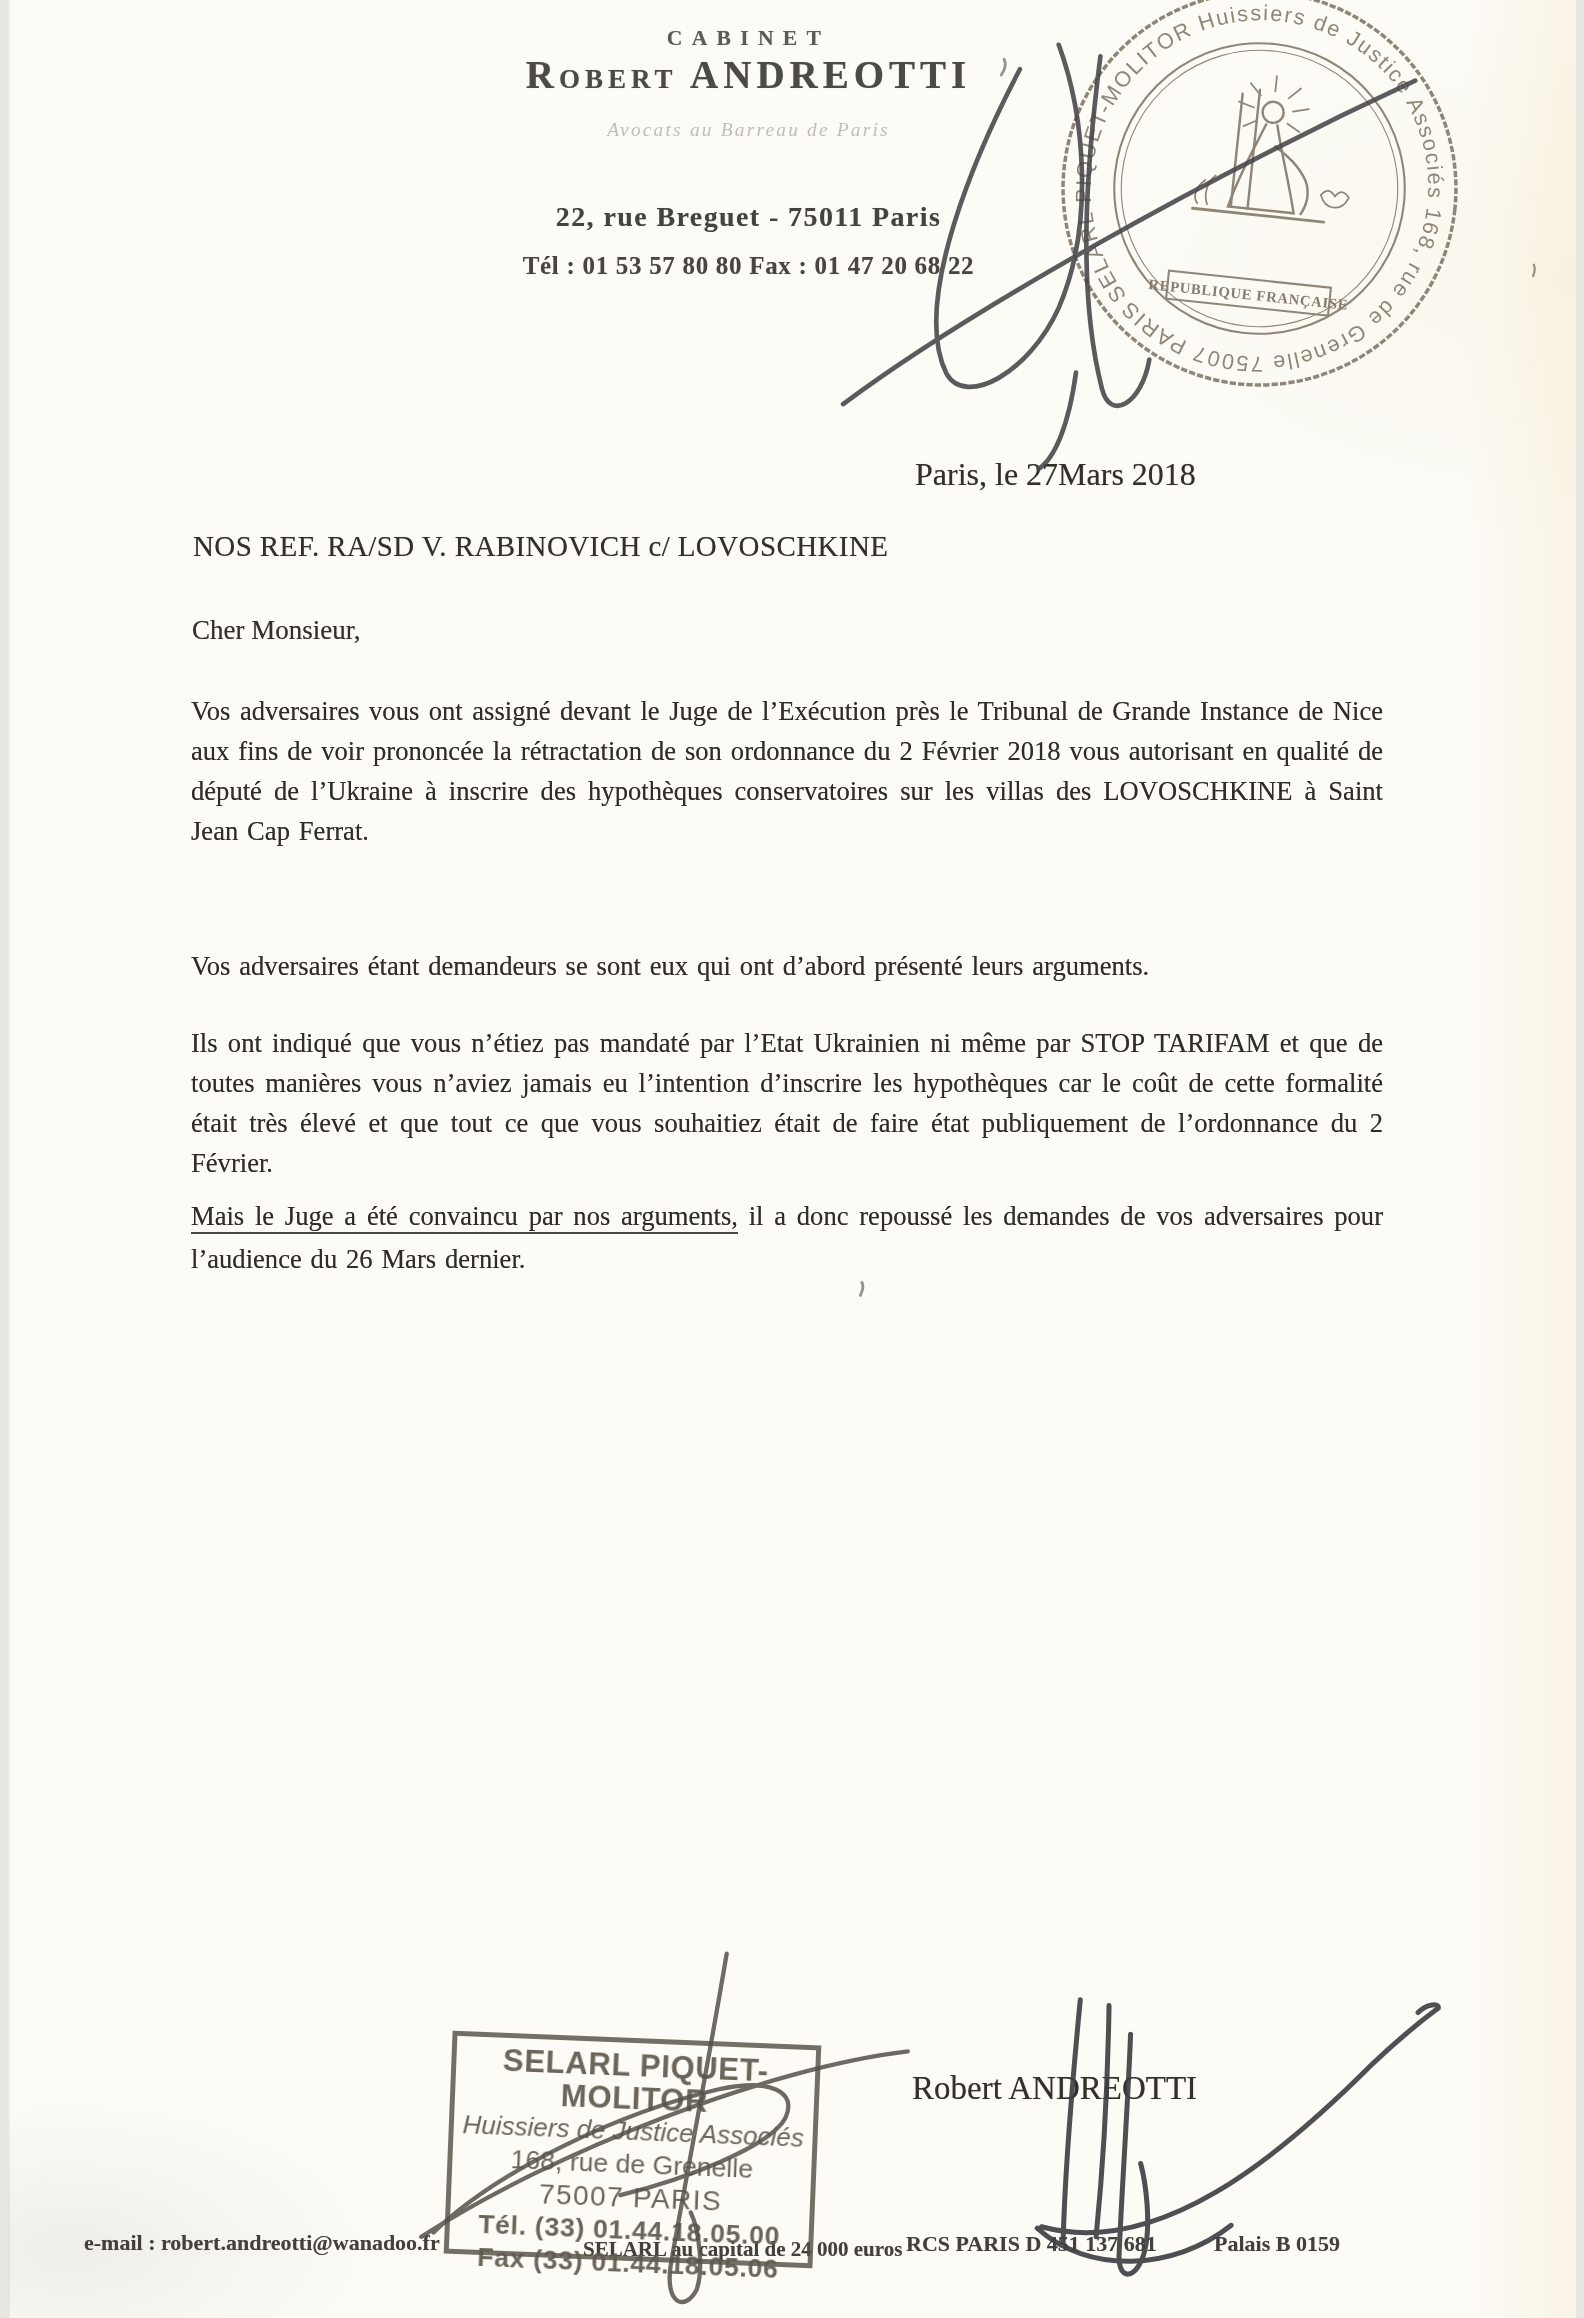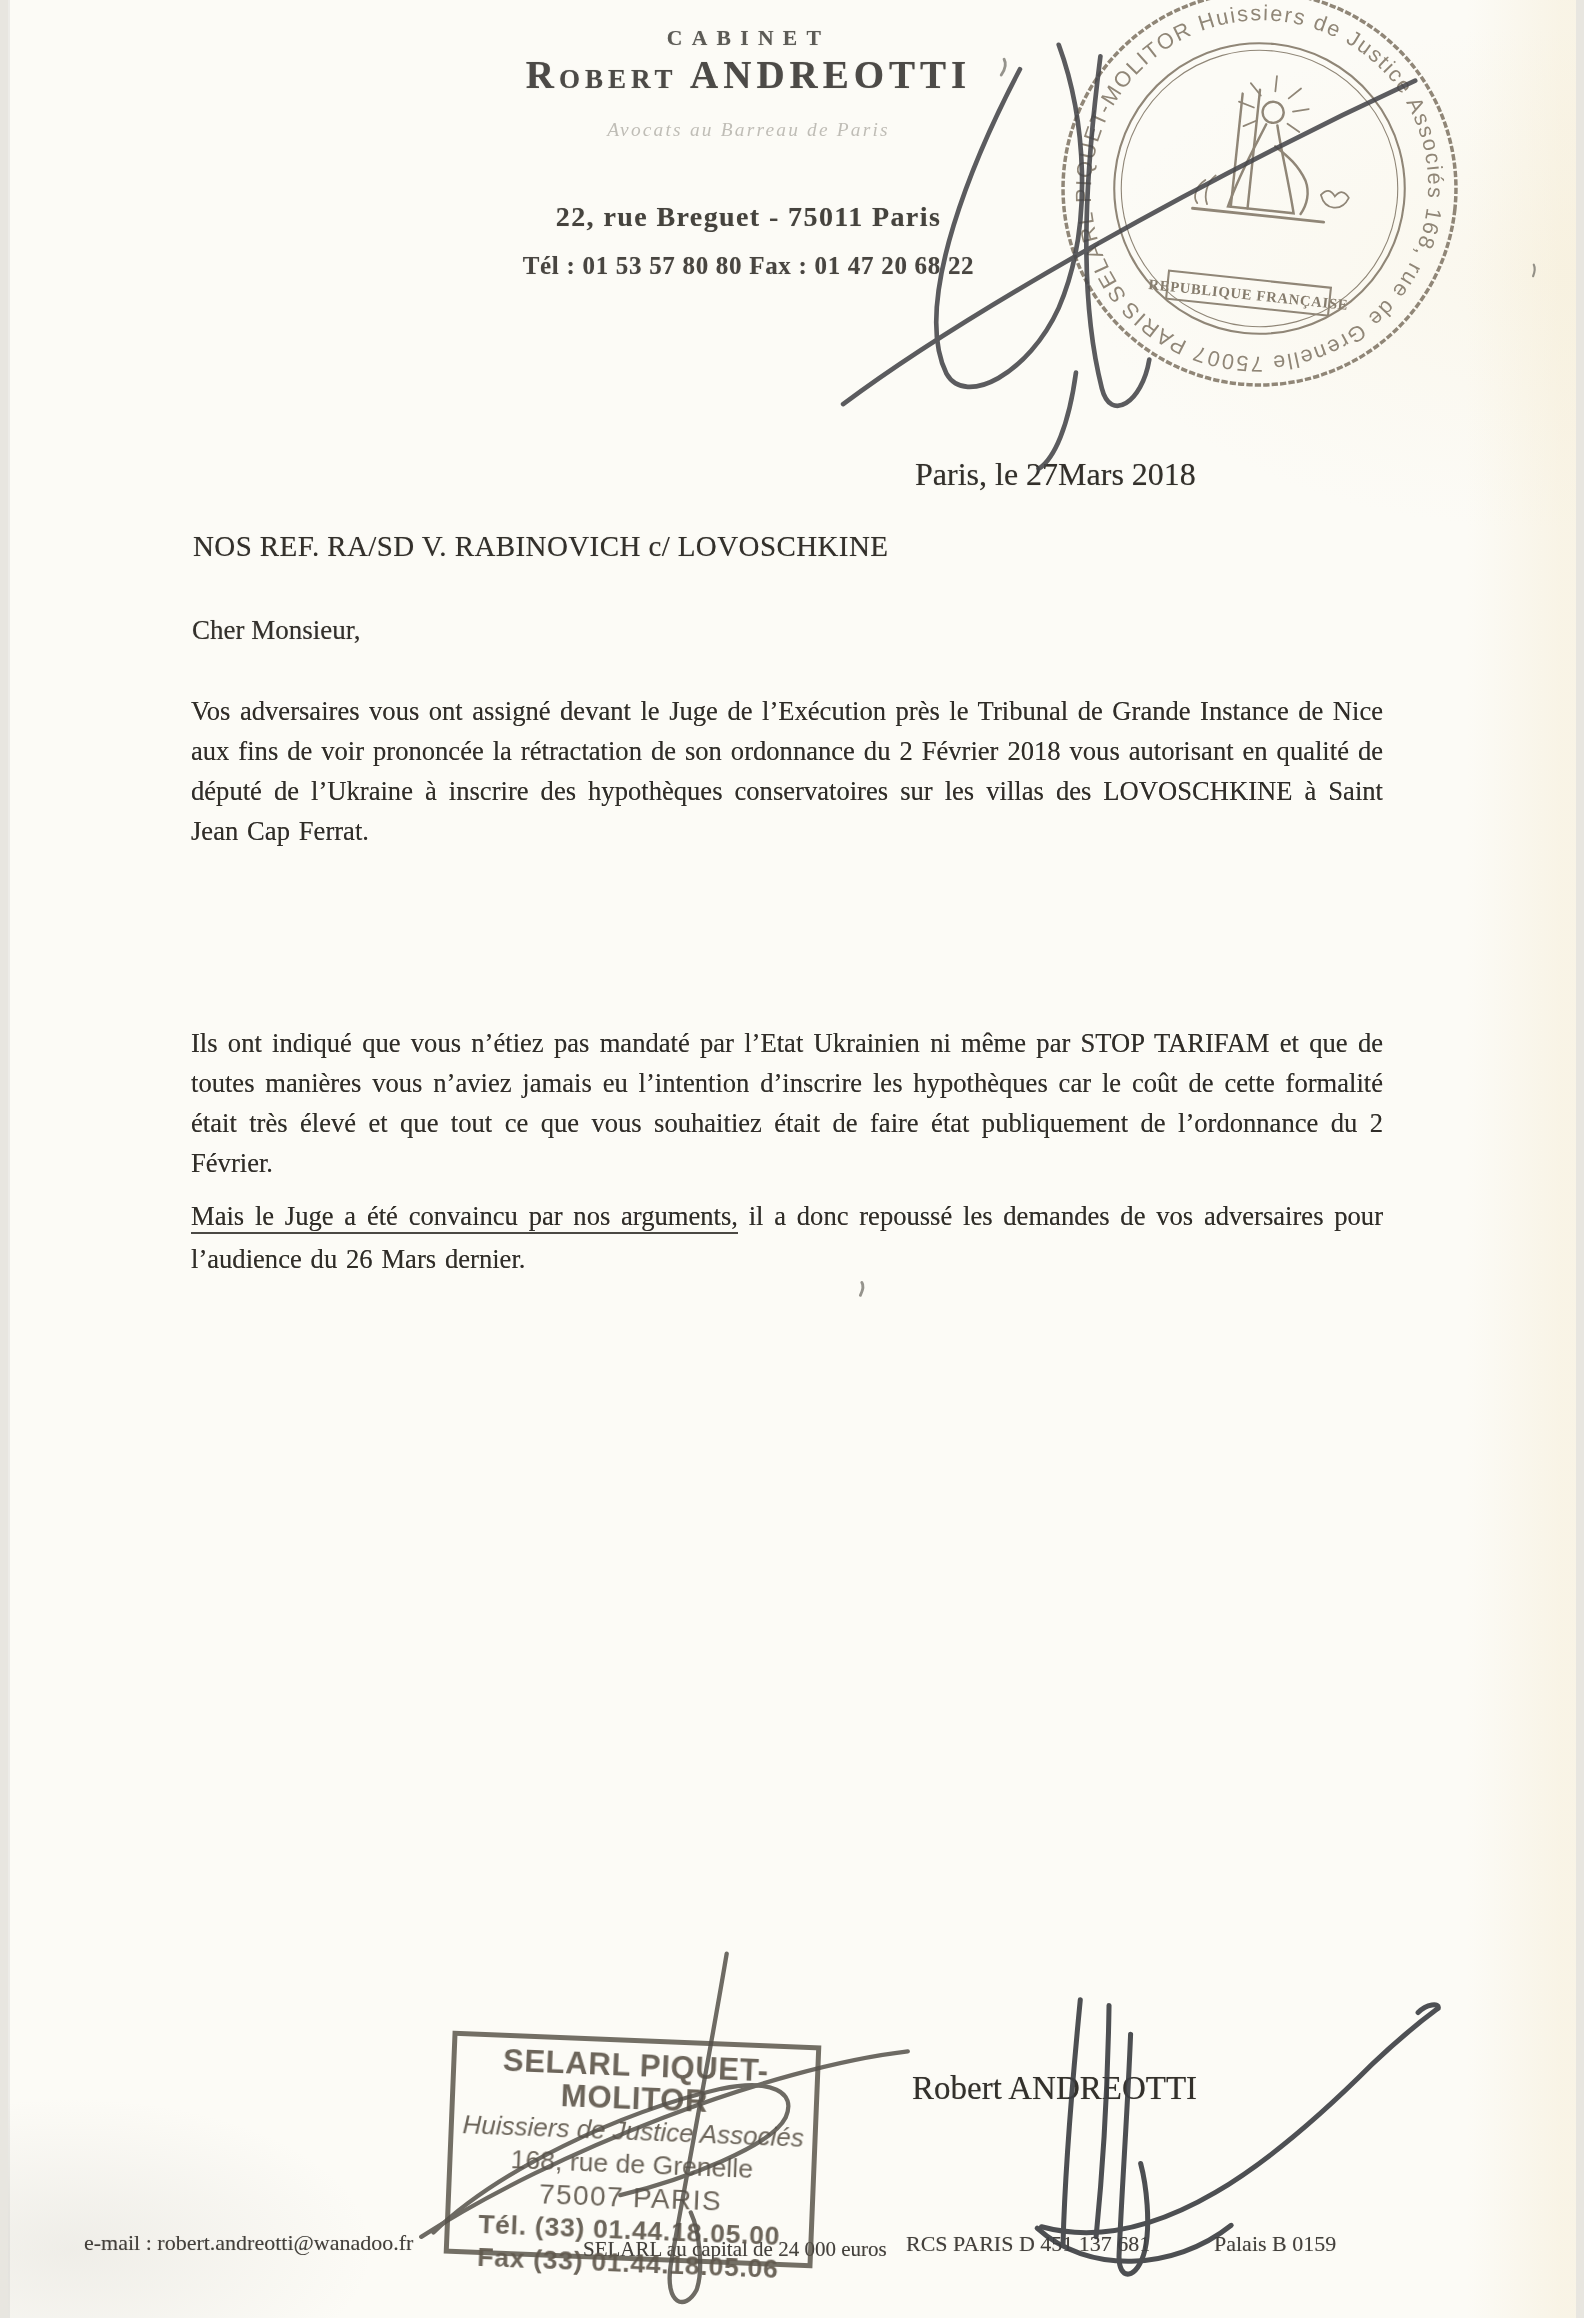--- a/index.html
+++ b/index.html
@@ -89,21 +89,21 @@
   .stamp div{line-height:33px;}
   .st1{font-size:31px;font-weight:bold;letter-spacing:0.7px;}
   .st2{font-size:26px;font-style:italic;}
   .st3{font-size:26.6px;}
   .st4{font-size:28px;letter-spacing:1.4px;}
   .st5,.st6{font-size:26.6px;font-weight:bold;letter-spacing:0.7px;}
 
   .sig-name{position:absolute;left:904px;top:2070px;font-size:33px;color:#33302b;text-shadow:0 0 0.7px rgba(40,38,34,0.5);z-index:3;}
 
   
-  .foot{position:absolute;font-size:22px;font-weight:normal;color:rgba(52,49,44,0.88);text-shadow:0 0 0.7px rgba(52,49,44,0.4);}
+  .foot{position:absolute;font-size:22px;font-weight:bold;color:rgba(52,49,44,0.88);text-shadow:0 0 0.7px rgba(52,49,44,0.4);}
   .f-email{left:76px;top:2230px;}
   .f-cap{left:575px;top:2237px;font-size:21px;z-index:1;}
   .f-rcs{left:898px;top:2231px;}
   .f-palais{left:1206px;top:2231px;}
 
   .overlay{position:absolute;left:0;top:0;z-index:5;pointer-events:none;}
 </style>
 </head>
 <body>
 
@@ -153,20 +153,21 @@
       <rect x="184" y="430" width="232" height="40" fill="none" stroke="#877d6d" stroke-width="3"></rect>
       <text x="300" y="459" text-anchor="middle" font-family="Liberation Serif, serif" font-weight="bold" font-size="21" letter-spacing="1" fill="#7c7262">REPUBLIQUE FRANÇAISE</text>
     </g>
   </svg>
 
   <div class="txt dateline">Paris, le 27Mars 2018</div>
   <div class="txt refline">NOS REF. RA/SD V. RABINOVICH c/ LOVOSCHKINE</div>
   <div class="txt salutation">Cher Monsieur,</div>
 
   <p class="para p1">Vos adversaires vous ont assigné devant le Juge de l’Exécution près le Tribunal de Grande Instance de Nice aux fins de voir prononcée la rétractation de son ordonnance du 2 Février 2018 vous autorisant en qualité de député de l’Ukraine à inscrire des hypothèques conservatoires sur les villas des LOVOSCHKINE à Saint Jean Cap Ferrat.</p>
+  <p class="para p3">Vos adversaires étant demandeurs se sont eux qui ont d’abord présenté leurs arguments.</p>
   <p class="para p4">Ils ont indiqué que vous n’étiez pas mandaté par l’Etat Ukrainien ni même par STOP TARIFAM et que de toutes manières vous n’aviez jamais eu l’intention d’inscrire les hypothèques car le coût de cette formalité était très élevé et que tout ce que vous souhaitiez était de faire état publiquement de l’ordonnance du 2 Février.</p>
   <p class="para p5"><span class="u">Mais le Juge a été convaincu par nos arguments,</span><span> il a donc repoussé les demandes de vos adversaires pour l’audience du 26 Mars dernier.</span></p>
 
   <div class="stamp">
     <div class="st1">SELARL PIQUET-MOLITOR</div>
     <div class="st2">Huissiers de Justice Associés</div>
     <div class="st3">168, rue de Grenelle</div>
     <div class="st4">75007 PARIS</div>
     <div class="st5">Tél. (33) 01.44.18.05.00</div>
     <div class="st6">Fax (33) 01.44.18.05.06</div>

